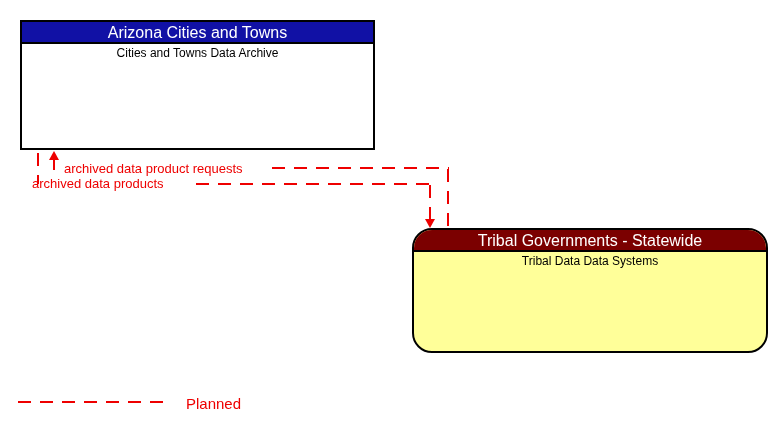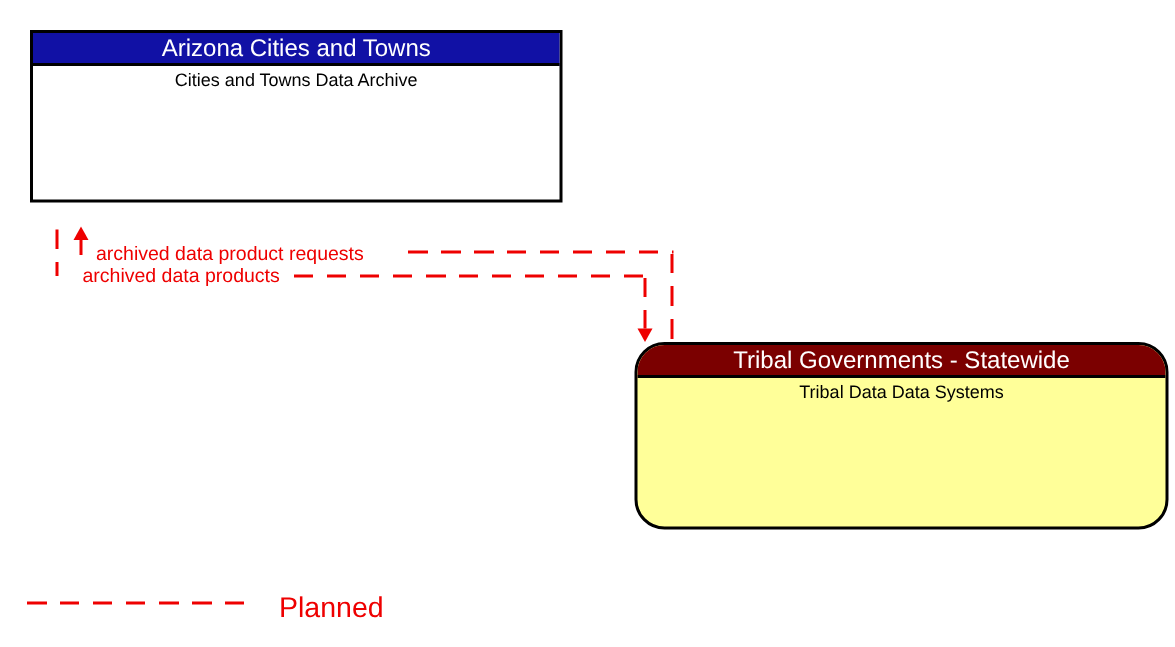--- a/index.html
+++ b/index.html
@@ -20,29 +20,28 @@
     overflow: hidden;
   }
   
   .node {
     position: absolute;
     border: 2px solid var(--box-border);
     background: #ffffff;
   }
   .node-archive {
     left: 20px; top: 20px;
-    width: 355px; height: 115px;
+    width: 355px; height: 130px;
   }
   .node-tribal {
     left: 412px; top: 228px;
     width: 356px; height: 125px;
     border-radius: 20px;
     background: var(--tribal-body-bg);
     overflow: hidden;
-    margin-left: 11px;
   }
   .node-header {
     height: 22px;
     line-height: 21px;
     text-align: center;
     color: #ffffff;
     font-size: 16px;
     border-bottom: 2px solid var(--box-border);
     white-space: nowrap;
   }
@@ -88,21 +87,21 @@
   .arrow-down {
     position: absolute;
     width: 0; height: 0;
     border-left: 5px solid transparent;
     border-right: 5px solid transparent;
     border-top: 9px solid var(--flow-line);
   }
   
   .legend-label {
     position: absolute;
-    font-size: 19px;
+    font-size: 15px;
     color: var(--flow-line);
     white-space: nowrap;
   }
 </style>
 </head>
 <body>
 
 <div class="stage">
 
   <div class="node node-archive">
@@ -115,21 +114,21 @@
     <div class="node-title">Tribal Data Data Systems</div>
   </div>
 
   <div class="arrow-up" style="left:49px; top:151px;"></div>
   <div class="solid-v" style="left:53px; top:160px; height:10px;"></div>
   <div class="flow-label" style="left:64px; top:162px;">archived data product requests</div>
   <div class="dash-h" style="left:272px; top:167px; width:177px;"></div>
   <div class="dash-v" style="left:447px; top:169px; height:59px;"></div>
 
   <div class="dash-v" style="left:37px; top:153px; height:31px;"></div>
-  <div class="flow-label" style="left:55px; top:177px;">archived data products</div>
+  <div class="flow-label" style="left:32px; top:177px;">archived data products</div>
   <div class="dash-h" style="left:196px; top:183px; width:235px;"></div>
   <div class="dash-v" style="left:429px; top:185px; height:34px;"></div>
   <div class="arrow-down" style="left:425px; top:219px;"></div>
 
   <div>
     <div class="dash-h" style="left:18px; top:401px; width:150px;"></div>
     <div class="legend-label" style="left:186px; top:395px;">Planned</div>
   </div>
 
 </div>

